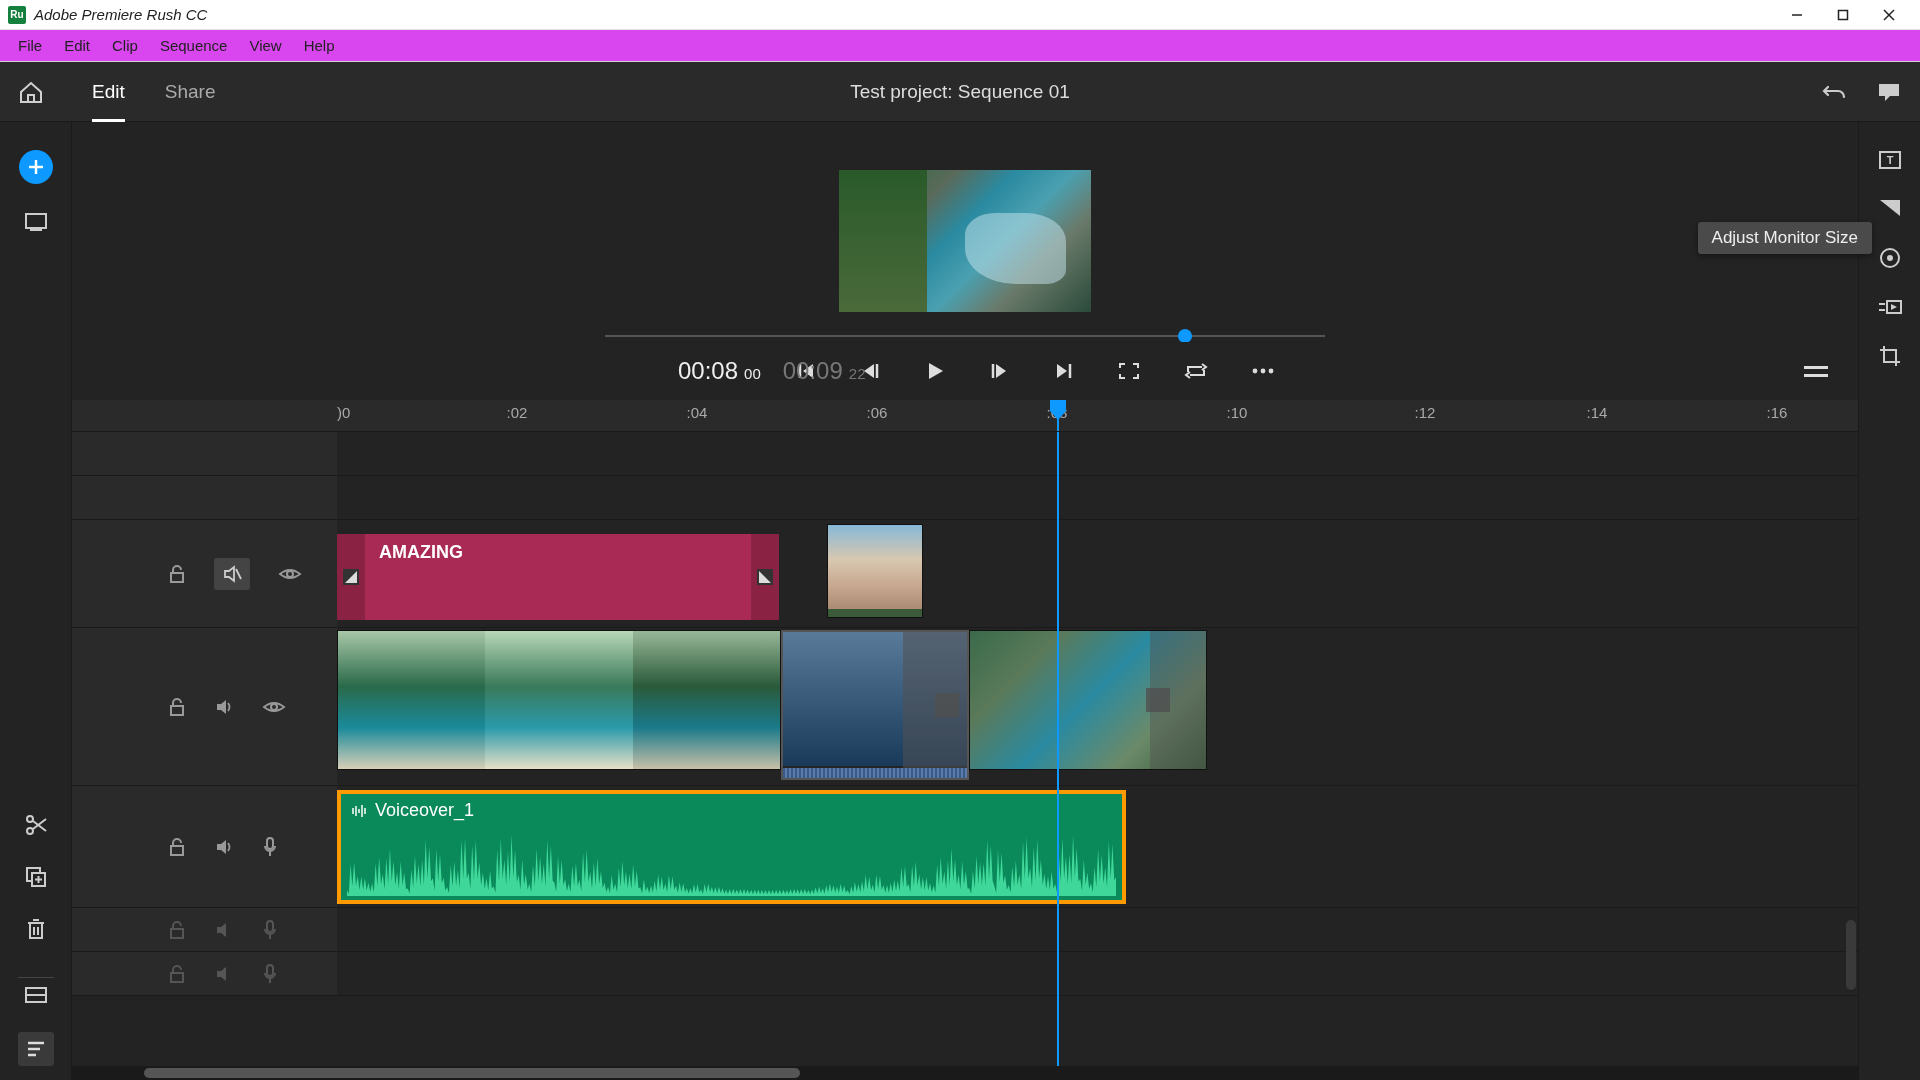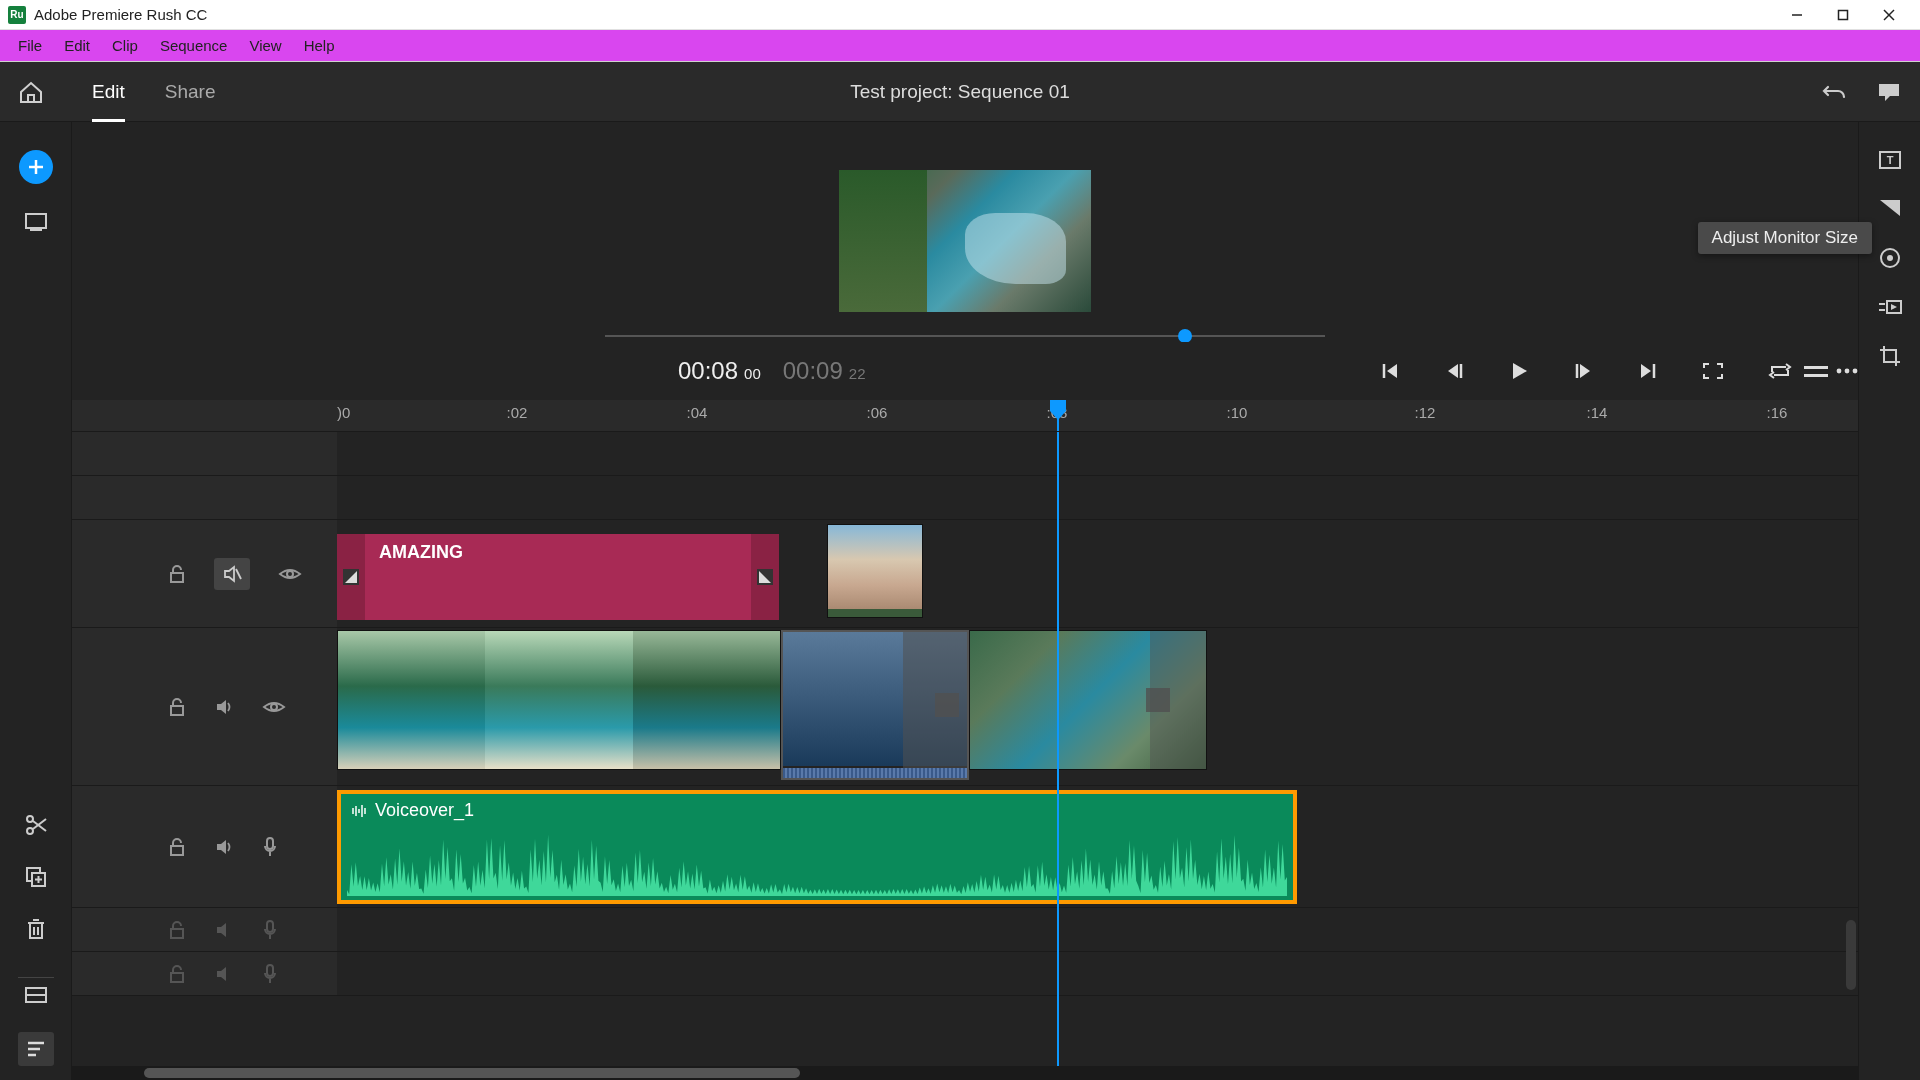--- a/index.html
+++ b/index.html
@@ -1,21 +1,21 @@
 <!DOCTYPE html>
 <html><head>
 <meta charset="utf-8">
 <style>
 * { margin: 0; padding: 0; box-sizing: border-box; font-family: 'Segoe UI', Arial, sans-serif; user-select: none; }
 body { width: 1920px; height: 1080px; background: #ffffff; overflow: hidden; }
 
 
 .titlebar { height: 30px; background: #fff; display: flex; align-items: center; padding: 0 8px; border-bottom: 1px solid #e0e0e0; }
 .titlebar .logo { width: 18px; height: 18px; background: #15803d; color: #fff; font-size: 10px; font-weight: bold; display: flex; align-items: center; justify-content: center; border-radius: 2px; margin-right: 8px; }
-.titlebar .title { font-size: 15px; color: #222; flex: 1; }
+.titlebar .title { font-size: 15px; color: #222; flex: 1; font-style: italic; }
 .titlebar .winbtn { width: 46px; height: 30px; display: flex; align-items: center; justify-content: center; color: #222; font-size: 14px; }
 
 
 .menubar { height: 32px; background: #d946ef; display: flex; align-items: center; padding: 0 8px; gap: 2px; border-bottom: 1px solid #d0d0d0; }
 .menubar .menuitem { padding: 4px 10px; font-size: 15px; color: #222; }
 
 
 .appbar { height: 60px; background: #2a2a2a; display: flex; align-items: center; padding: 0 18px; position: relative; border-bottom: 1px solid #1a1a1a; }
 .appbar .home-icon { color: #d8d8d8; font-size: 22px; margin-right: 28px; }
 .appbar .tab { color: #aaa; font-size: 19px; padding: 0 20px; height: 60px; display: flex; align-items: center; position: relative; }
@@ -47,21 +47,21 @@
 
 .monitor-area { height: 220px; display: flex; flex-direction: column; align-items: center; justify-content: flex-end; background: #232323; position: relative; }
 .monitor-thumb { width: 252px; height: 142px; background: linear-gradient(135deg, #2a5a3a 0%, #3a6a4a 15%, #5a6a5a 30%, #2a8aa0 45%, #4aa0b0 60%, #6a7a6a 75%, #2a4a3a 100%); margin-bottom: 18px; position: relative; overflow: hidden; }
 .monitor-thumb::before { content: ''; position: absolute; left: 0; top: 0; width: 35%; height: 100%; background: linear-gradient(180deg, #2a5a2a, #4a6a3a); }
 .monitor-thumb::after { content: ''; position: absolute; right: 10%; top: 30%; width: 40%; height: 50%; background: rgba(200,230,240,.5); border-radius: 30% 40% 20% 50%; }
 .scrub-row { width: 720px; display: flex; align-items: center; height: 12px; }
 .scrub-track { flex: 1; height: 2px; background: #555; position: relative; }
 .scrub-knob { position: absolute; left: 80.5%; top: 50%; transform: translate(-50%,-50%); width: 14px; height: 14px; background: #0d99ff; border-radius: 50%; }
 
 
-.transport { height: 58px; display: flex; align-items: center; justify-content: flex-end; gap: 36px; background: #232323; position: relative; }
+.transport { height: 58px; display: flex; align-items: center; justify-content: center; gap: 36px; background: #232323; position: relative; }
 .timecode { position: absolute; left: 606px; display: flex; align-items: baseline; gap: 6px; font-variant-numeric: tabular-nums; }
 .timecode .cur { color: #eee; font-size: 24px; }
 .timecode .cur-sub { color: #eee; font-size: 15px; }
 .timecode .dur { color: #777; font-size: 24px; margin-left: 16px; }
 .timecode .dur-sub { color: #777; font-size: 15px; }
 .transport .tbtn { color: #ddd; font-size: 22px; }
 .transport .right-group { position: absolute; right: 30px; display: flex; gap: 30px; align-items: center; }
 .transport .center-group { display: flex; gap: 44px; align-items: center; margin-left: 140px; }
 .hamb { width: 24px; display: flex; flex-direction: column; gap: 5px; }
 .hamb span { height: 3px; background: #ddd; }
@@ -113,21 +113,21 @@
 .vmain2 .vid-thumb { background: linear-gradient(180deg, #5a7a9a 0%, #3a5a7a 50%, #1a3a5a 100%); height: 134px; }
 .vmain2 .aud-strip { position: absolute; bottom: 0; left: 0; right: 0; height: 10px; background: repeating-linear-gradient(90deg, #3a5a8a 0 2px, #5a7aaa 2px 4px); }
 .vmain2 .trans-badge { position: absolute; right: 8px; top: 50%; transform: translateY(-50%); width: 24px; height: 24px; background: rgba(80,80,80,.8); }
 .vmain2 .trans-overlay { position: absolute; right: 0; top: 0; width: 64px; height: 100%; background: rgba(80,80,80,.55); }
 
 .vmain3 { left: 632px; width: 238px; height: 140px; }
 .vmain3 .vid-thumb { background: linear-gradient(135deg, #3a6a4a 0%, #5a7a5a 25%, #2a8aa0 50%, #6a8a6a 75%, #3a5a3a 100%); }
 .vmain3 .trans-badge { position: absolute; right: 36px; top: 50%; transform: translateY(-50%); width: 24px; height: 24px; background: rgba(80,80,80,.8); }
 .vmain3 .trans-overlay { position: absolute; right: 0; top: 0; width: 56px; height: 100%; background: rgba(80,80,80,.45); }
 
-.audio-clip { position: absolute; left: 0; top: 4px; width: 960px; height: 114px; background: #0a8a5a; border: 4px solid #ff9a00; overflow: hidden; padding-left: 27px; }
+.audio-clip { position: absolute; left: 0; top: 4px; width: 789px; height: 114px; background: #0a8a5a; border: 4px solid #ff9a00; overflow: hidden; padding-left: 27px; }
 .audio-clip .label { position: absolute; left: 34px; top: 6px; color: #fff; font-size: 18px; font-weight: 500; }
 .audio-clip .wave-ico { position: absolute; left: 10px; top: 10px; color: #fff; font-size: 14px; }
 .audio-clip .wave { position: absolute; left: 6px; right: 6px; bottom: 4px; height: 66px; }
 .audio-clip .wave svg { width: 100%; height: 100%; }
 
 
 .hscroll { height: 14px; background: #1a1a1a; position: relative; margin-top: auto; }
 .hscroll .thumb { position: absolute; left: 72px; width: 656px; height: 10px; top: 2px; background: #555; border-radius: 5px; }
 
 

